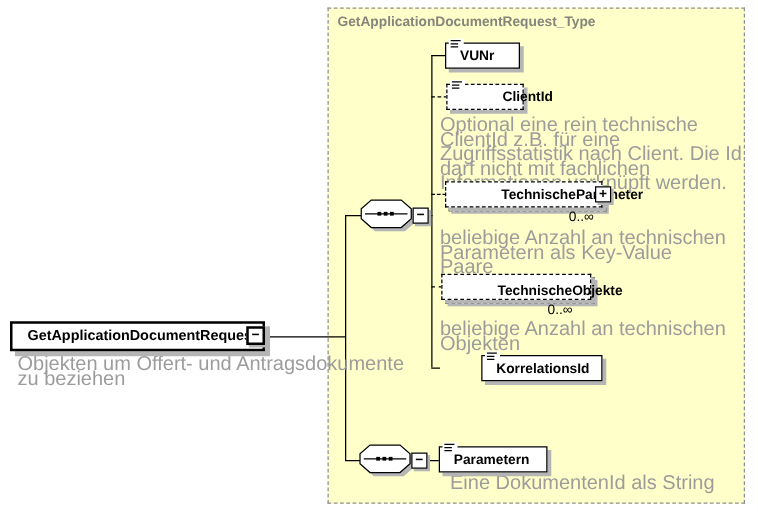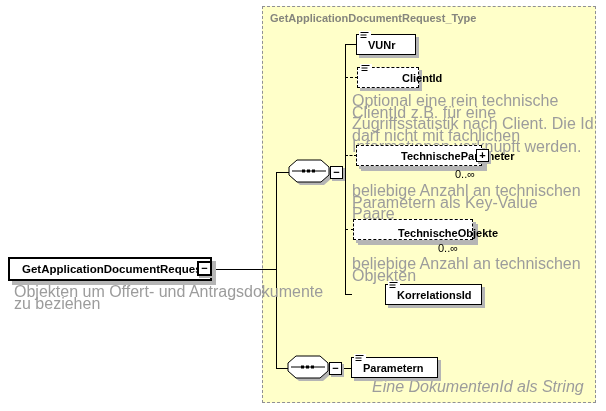--- a/index.html
+++ b/index.html
@@ -155,15 +155,15 @@
   </div>
 
   <div class="ebox" style="left:351px; top:357px; width:87px;">
     <span class="titem">
       <svg width="10" height="9" viewBox="0 0 10 9">
           <path d="M0.5 1.5 H8.5 M0.5 4 H6.5 M0.5 6.5 H6.5" stroke="#000" fill="none"></path>
         </svg>
     </span>
     <span>Parametern</span>
   </div>
-  <div class="anno" style="left:372px; top:381px; width:220px;font-style:italic;">Eine DokumentenId als String</div>
+  <div class="anno" style="left:360px; top:381px; width:220px;">Eine DokumentenId als String</div>
 
 </div>
 
 </body></html>

